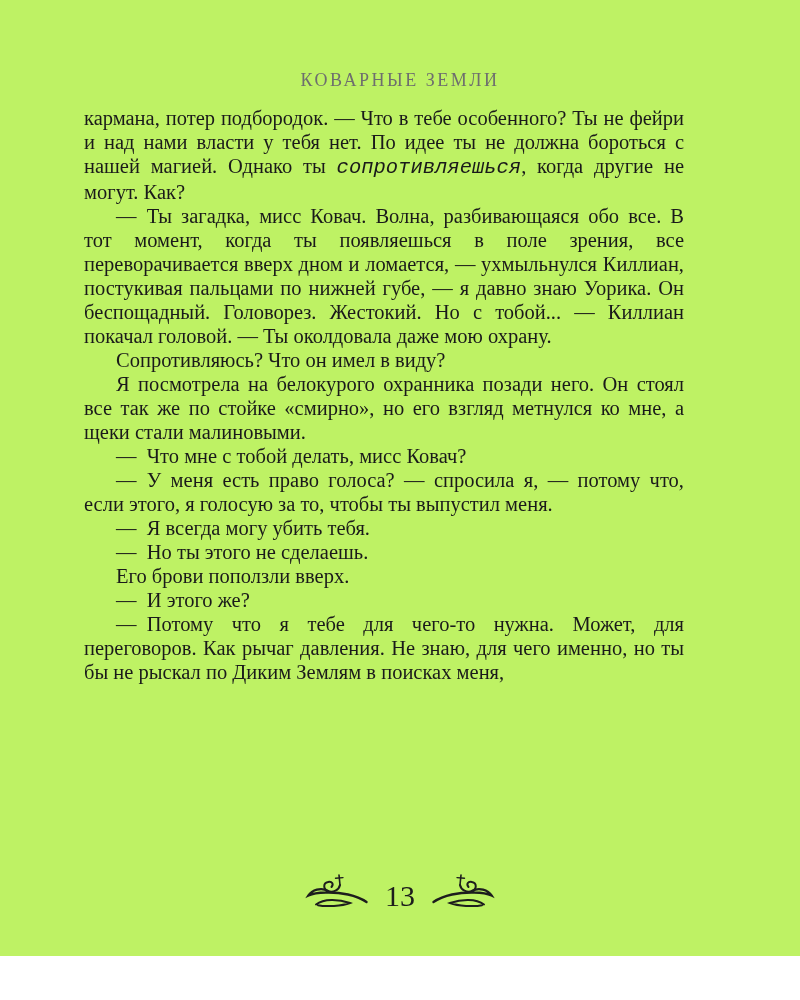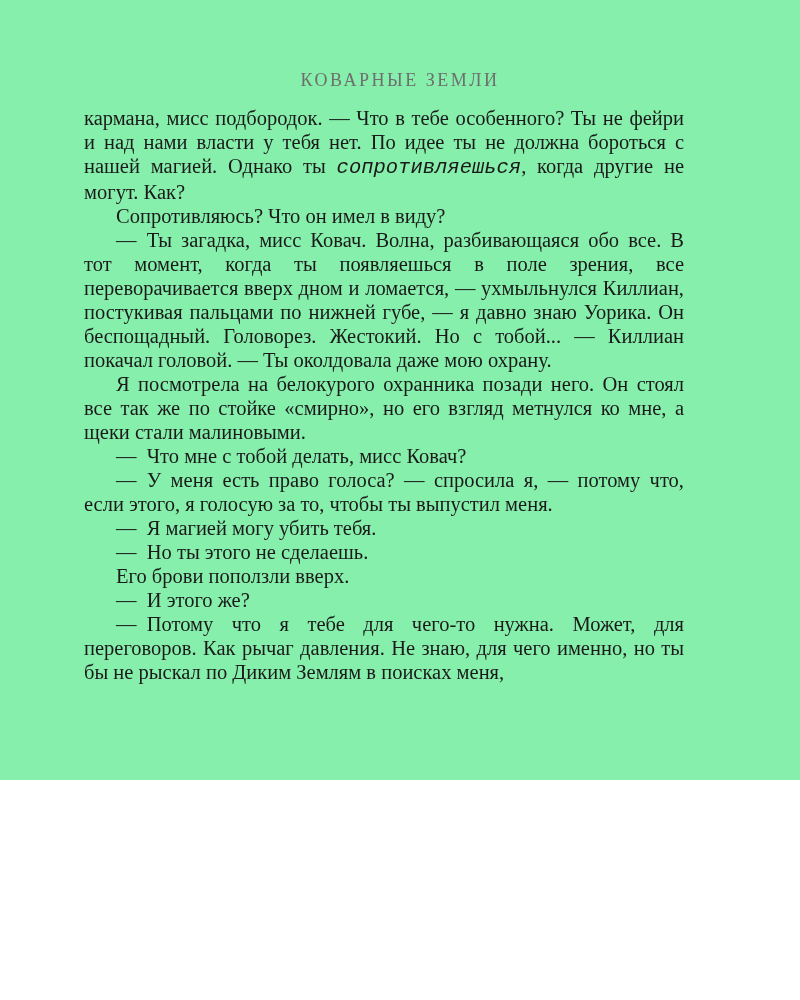--- a/index.html
+++ b/index.html
@@ -1,20 +1,20 @@
 <!DOCTYPE html>
 <html><head>
 <meta charset="utf-8">
 <style>
   html, body { margin: 0; padding: 0; background: #ffffff; }
   .page {
     position: relative;
     width: 800px;
-    height: 780px;
-    background: #86efac;
+    height: 956px;
+    background: #bef264;
     overflow: hidden;
     font-family: "Liberation Serif", "DejaVu Serif", serif;
   }
   .running-head {
     position: absolute;
     top: 70px;
     left: 0;
     width: 800px;
     text-align: center;
     font-size: 18px;
@@ -56,27 +56,27 @@
   .flourish.mirror { transform: scaleX(-1); }
 </style>
 </head>
 <body>
 
 <div class="page">
 
   <div class="running-head">КОВАРНЫЕ ЗЕМЛИ</div>
 
   <div class="body-text">
-      <p class="para no-indent"><span>кармана, мисс подбородок. — Что в тебе особенного? Ты не фейри и над нами власти у тебя нет. По идее ты не должна бороться с нашей магией. Однако ты </span><em>сопротивляешься</em><span>, когда другие не могут. Как?</span></p>
+      <p class="para no-indent"><span>кармана, потер подбородок. — Что в тебе особенного? Ты не фейри и над нами власти у тебя нет. По идее ты не должна бороться с нашей магией. Однако ты </span><em>сопротивляешься</em><span>, когда другие не могут. Как?</span></p>
+      <p class="para"><span>— Ты загадка, мисс Ковач. Волна, разбивающаяся обо все. В тот момент, когда ты появляешься в поле зрения, все переворачивается вверх дном и ломается, — ухмыльнулся Киллиан, постукивая пальцами по нижней губе, — я давно знаю Уорика. Он беспощадный. Головорез. Жестокий. Но с тобой... — Киллиан покачал головой. — Ты околдовала даже мою охрану.</span></p>
       <p class="para"><span>Сопротивляюсь? Что он имел в виду?</span></p>
-      <p class="para"><span>— Ты загадка, мисс Ковач. Волна, разбивающаяся обо все. В тот момент, когда ты появляешься в поле зрения, все переворачивается вверх дном и ломается, — ухмыльнулся Киллиан, постукивая пальцами по нижней губе, — я давно знаю Уорика. Он беспощадный. Головорез. Жестокий. Но с тобой... — Киллиан покачал головой. — Ты околдовала даже мою охрану.</span></p>
       <p class="para"><span>Я посмотрела на белокурого охранника позади него. Он стоял все так же по стойке «смирно», но его взгляд метнулся ко мне, а щеки стали малиновыми.</span></p>
       <p class="para"><span>— Что мне с тобой делать, мисс Ковач?</span></p>
       <p class="para"><span>— У меня есть право голоса? — спросила я, — потому что, если этого, я голосую за то, чтобы ты выпустил меня.</span></p>
-      <p class="para"><span>— Я магией могу убить тебя.</span></p>
+      <p class="para"><span>— Я всегда могу убить тебя.</span></p>
       <p class="para"><span>— Но ты этого не сделаешь.</span></p>
       <p class="para"><span>Его брови поползли вверх.</span></p>
       <p class="para"><span>— И этого же?</span></p>
       <p class="para"><span>— Потому что я тебе для чего-то нужна. Может, для переговоров. Как рычаг давления. Не знаю, для чего именно, но ты бы не рыскал по Диким Землям в поисках меня,</span></p>
     </div>
 
   <div class="footer">
     <svg class="flourish" width="70" height="44" viewBox="0 0 70 44" aria-hidden="true">
       <g fill="none" stroke="#1d1d1d" stroke-linecap="round">
         <path d="M36 3 L37 13" stroke-width="1.6"></path>

